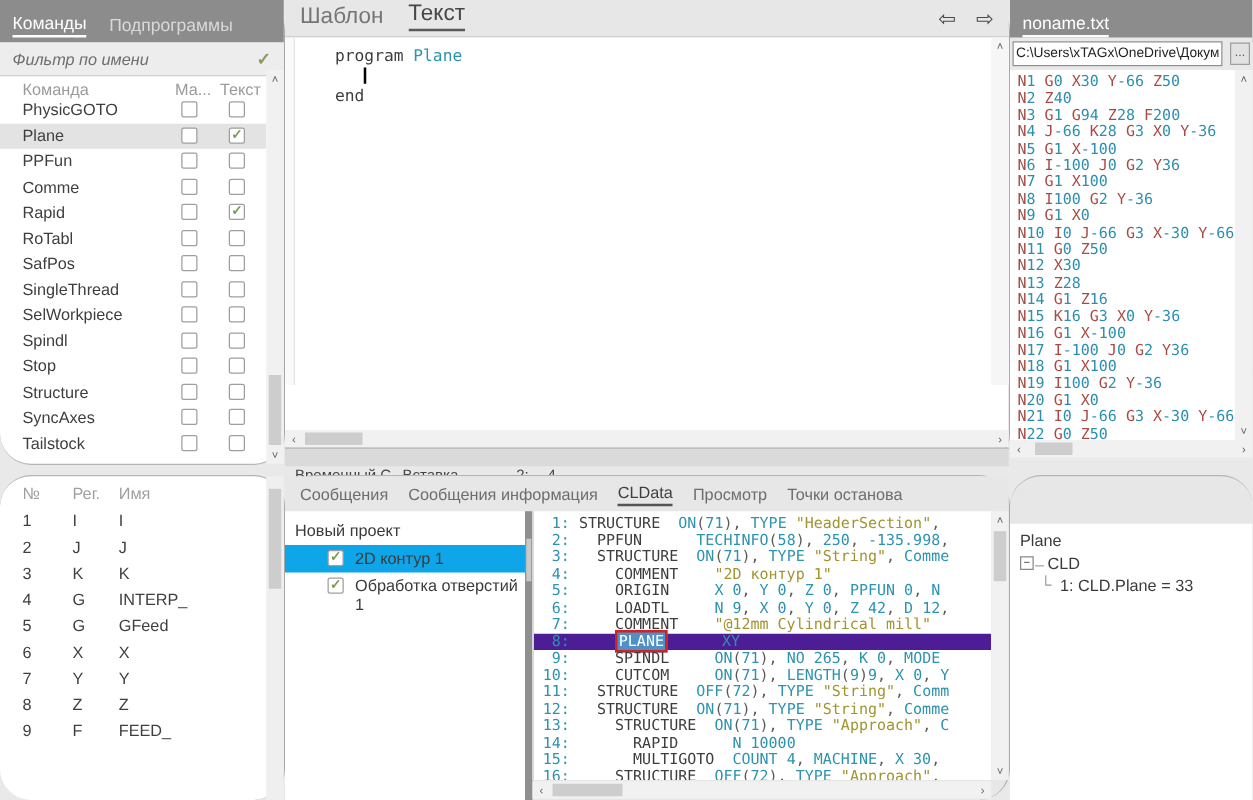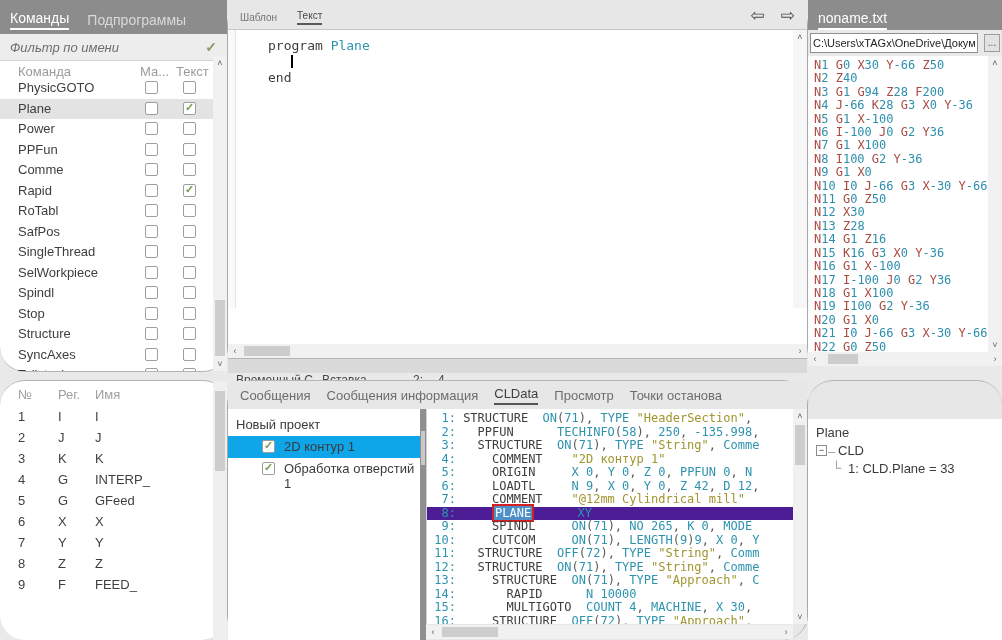--- a/index.html
+++ b/index.html
@@ -7,21 +7,21 @@
        font-family:"Liberation Sans",sans-serif;-webkit-font-smoothing:antialiased;}
   .panel{position:absolute;box-sizing:border-box;border-radius:25px;}
   .mono{font-family:"DejaVu Sans Mono","Liberation Mono",monospace;}
 
   
   .hdr-dark{height:30px;background:#8c8c8c;display:flex;align-items:flex-end;gap:18px;
             padding:0 0 4px 10px;font-size:14px;}
   .hdr-dark .tab{color:#d9d9d9;padding-bottom:2px;cursor:default;}
   .hdr-dark .tab.active{color:#ffffff;border-bottom:2px solid #ffffff;}
   .hdr-light{height:30px;background:#e7e7e7;border-bottom:1px solid #c6c6c6;display:flex;
-             align-items:flex-end;gap:20px;padding:0 0 4px 12px;font-size:10px;box-sizing:border-box;}
+             align-items:flex-end;gap:20px;padding:0 0 4px 12px;font-size:18px;box-sizing:border-box;}
   .hdr-light .tab{color:#757575;padding-bottom:2px;}
   .hdr-light .tab.active{color:#474747;border-bottom:2px solid #5a5a5a;}
 
   
   #p-cmd{left:0;top:0;width:228px;height:372px;background:#ffffff;border-right:1px solid #a8a8a8;border-bottom:1px solid #b4b4b4;}
   .filter-row{height:26px;background:#ededed;border-bottom:1px solid #d2d2d2;display:flex;
               align-items:center;justify-content:space-between;padding:0 10px;}
   .filter-row .ph{font-style:italic;color:#6e6e6e;font-size:13px;}
   .filter-row .ck{color:#8a9a5f;font-size:14px;font-weight:bold;}
   .col-hdr{height:22px;position:relative;font-size:13px;color:#9b9b9b;}
@@ -130,25 +130,20 @@
         <span class="nm">PhysicGOTO</span>
         <span class="cb" style="left: 145px;"></span>
         <span class="cb" style="left: 183px;"></span>
       </div>
       <div class="cmd-row selected">
         <span class="nm">Plane</span>
         <span class="cb" style="left: 145px;"></span>
         <span class="cb checked" style="left: 183px;"></span>
       </div>
       <div class="cmd-row">
-        <span class="nm">Power</span>
-        <span class="cb" style="left: 145px;"></span>
-        <span class="cb" style="left: 183px;"></span>
-      </div>
-      <div class="cmd-row">
         <span class="nm">PPFun</span>
         <span class="cb" style="left: 145px;"></span>
         <span class="cb" style="left: 183px;"></span>
       </div>
       <div class="cmd-row">
         <span class="nm">Comme</span>
         <span class="cb" style="left: 145px;"></span>
         <span class="cb" style="left: 183px;"></span>
       </div>
       <div class="cmd-row">

